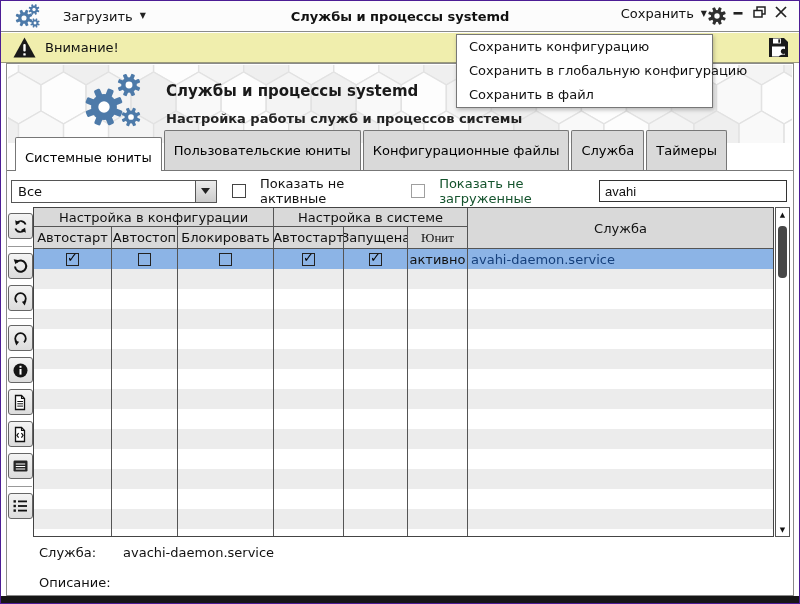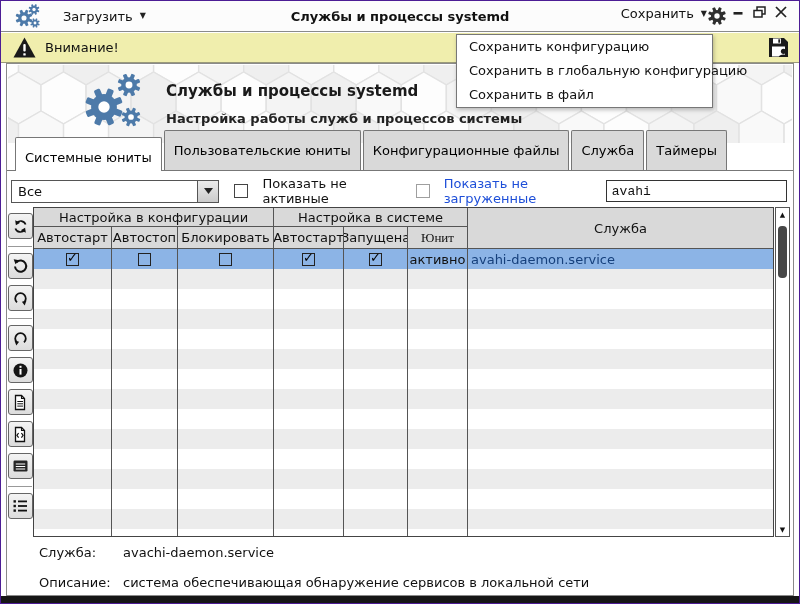--- a/index.html
+++ b/index.html
@@ -43,23 +43,23 @@
   .tab{font-size:13px;color:#000000;background:#d9d9d9;border:1px solid #777;border-bottom:none;padding:12px 9px;margin-right:2px;border-radius:2px 2px 0 0;cursor:default;white-space:nowrap}
   .tab.active{background:#fff;margin-bottom:-1px;padding-bottom:6px}
 
   
   .filterbar{position:absolute;top:109px;left:0;right:0;height:36px;display:flex;align-items:center}
   .combo{margin-left:4px;width:229px;height:23px;border:1px solid #555;background:#fff;display:flex;align-items:center;font-size:13px;cursor:default}
   .combo-text{flex:1;padding-left:6px;color:#111}
   .combo-btn{width:21px;height:100%;background:linear-gradient(#ececec,#cbcbcb);border-left:1px solid #555;display:flex;align-items:center;justify-content:center}
   .chk-group{display:flex;align-items:center;gap:14px;margin-left:15px;font-size:13px;color:#111;cursor:default}
   .chk{width:14px;height:14px;border:1px solid #444;background:#fff;flex:none}
-  .chk-group.disabled{color:#1d4ed8}
+  .chk-group.disabled{color:#14532d}
   .chk-group.disabled .chk{border-color:#9f9f9f}
-  .search{margin-left:auto;margin-right:6px;width:198px;height:22px;border:1px solid #333;font-size:13px;padding:0 5px;font-family:Liberation Mono, monospace;color:#111;outline:none}
+  .search{margin-left:auto;margin-right:6px;width:198px;height:22px;border:1px solid #333;font-size:13px;padding:0 5px;font-family:Liberation Sans, sans-serif;color:#111;outline:none}
 
   
   .lefttools{position:absolute;top:143px;left:0;width:26px;bottom:44px;display:flex;flex-direction:column;align-items:center}
   .tool-btn{width:25px;height:26px;border:1px solid #666;background:linear-gradient(#f4f4f4,#dcdcdc);border-radius:3px;display:flex;align-items:center;justify-content:center;margin-top:6px;flex:none;cursor:default}
   .tool-sep{width:24px;height:1px;background:#999;margin-top:7px;flex:none}
 
   
   .table{position:absolute;top:143px;left:26px;width:741px;height:330px;border:1px solid #444;background:#fff;overflow:hidden}
   .thead{display:grid;grid-template-columns:78px 66px 96px 70px 64px 60px 1fr;grid-template-rows:19px 22px}
   .th{background:#d9d9d9;border-right:1px solid #555;border-bottom:1px solid #555;display:flex;align-items:center;justify-content:center;font-size:13px;color:#111;white-space:nowrap;overflow:hidden}
@@ -579,20 +579,19 @@
       <span class="vs-arrow vs-bottom">▼</span>
     </div>
 
     <div class="infobox">
       <div class="info-row">
         <span class="info-label">Служба:</span>
         <span>avachi-daemon.service</span>
       </div>
       <div class="info-row">
         <span class="info-label">Описание:</span>
-        <span>система обеспечивающая обнаружение сервисов в локальной сети</span>
       </div>
     </div>
 
   </div>
 
   <div class="bottombar"></div>
 </div>
 
 </body></html>

